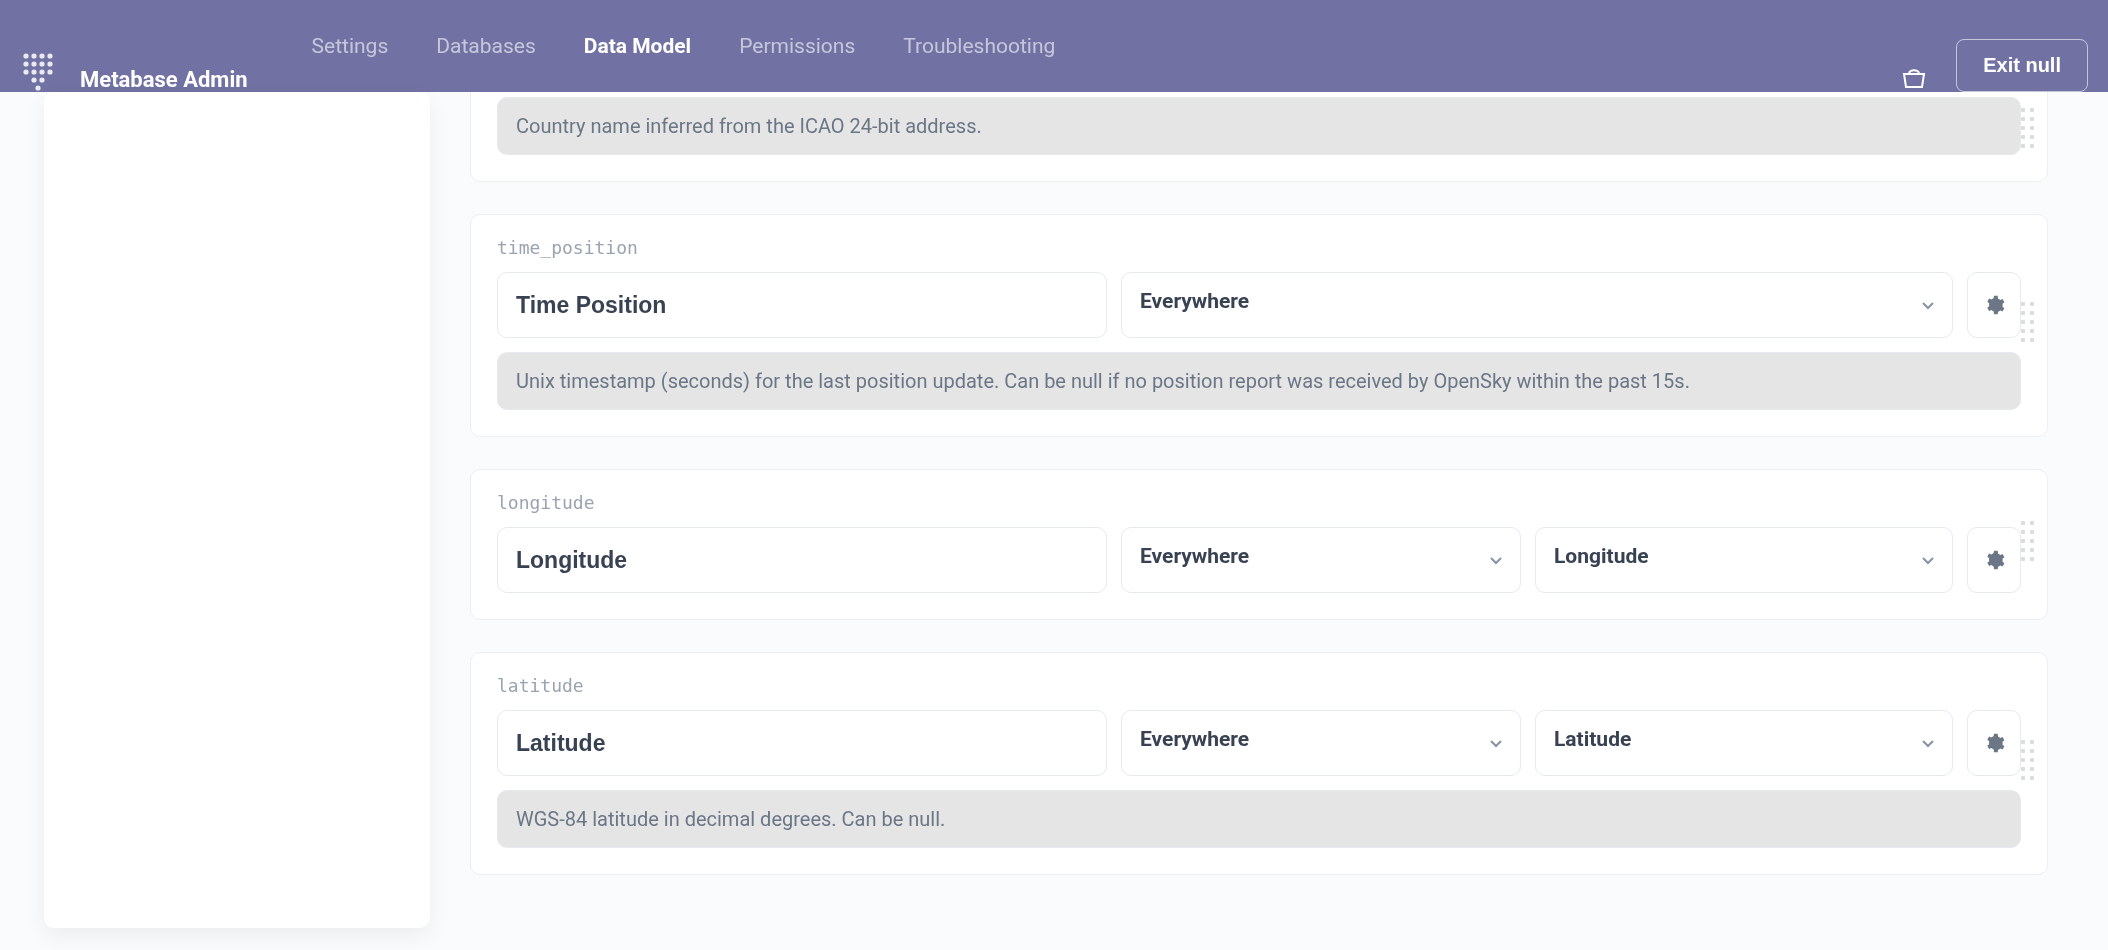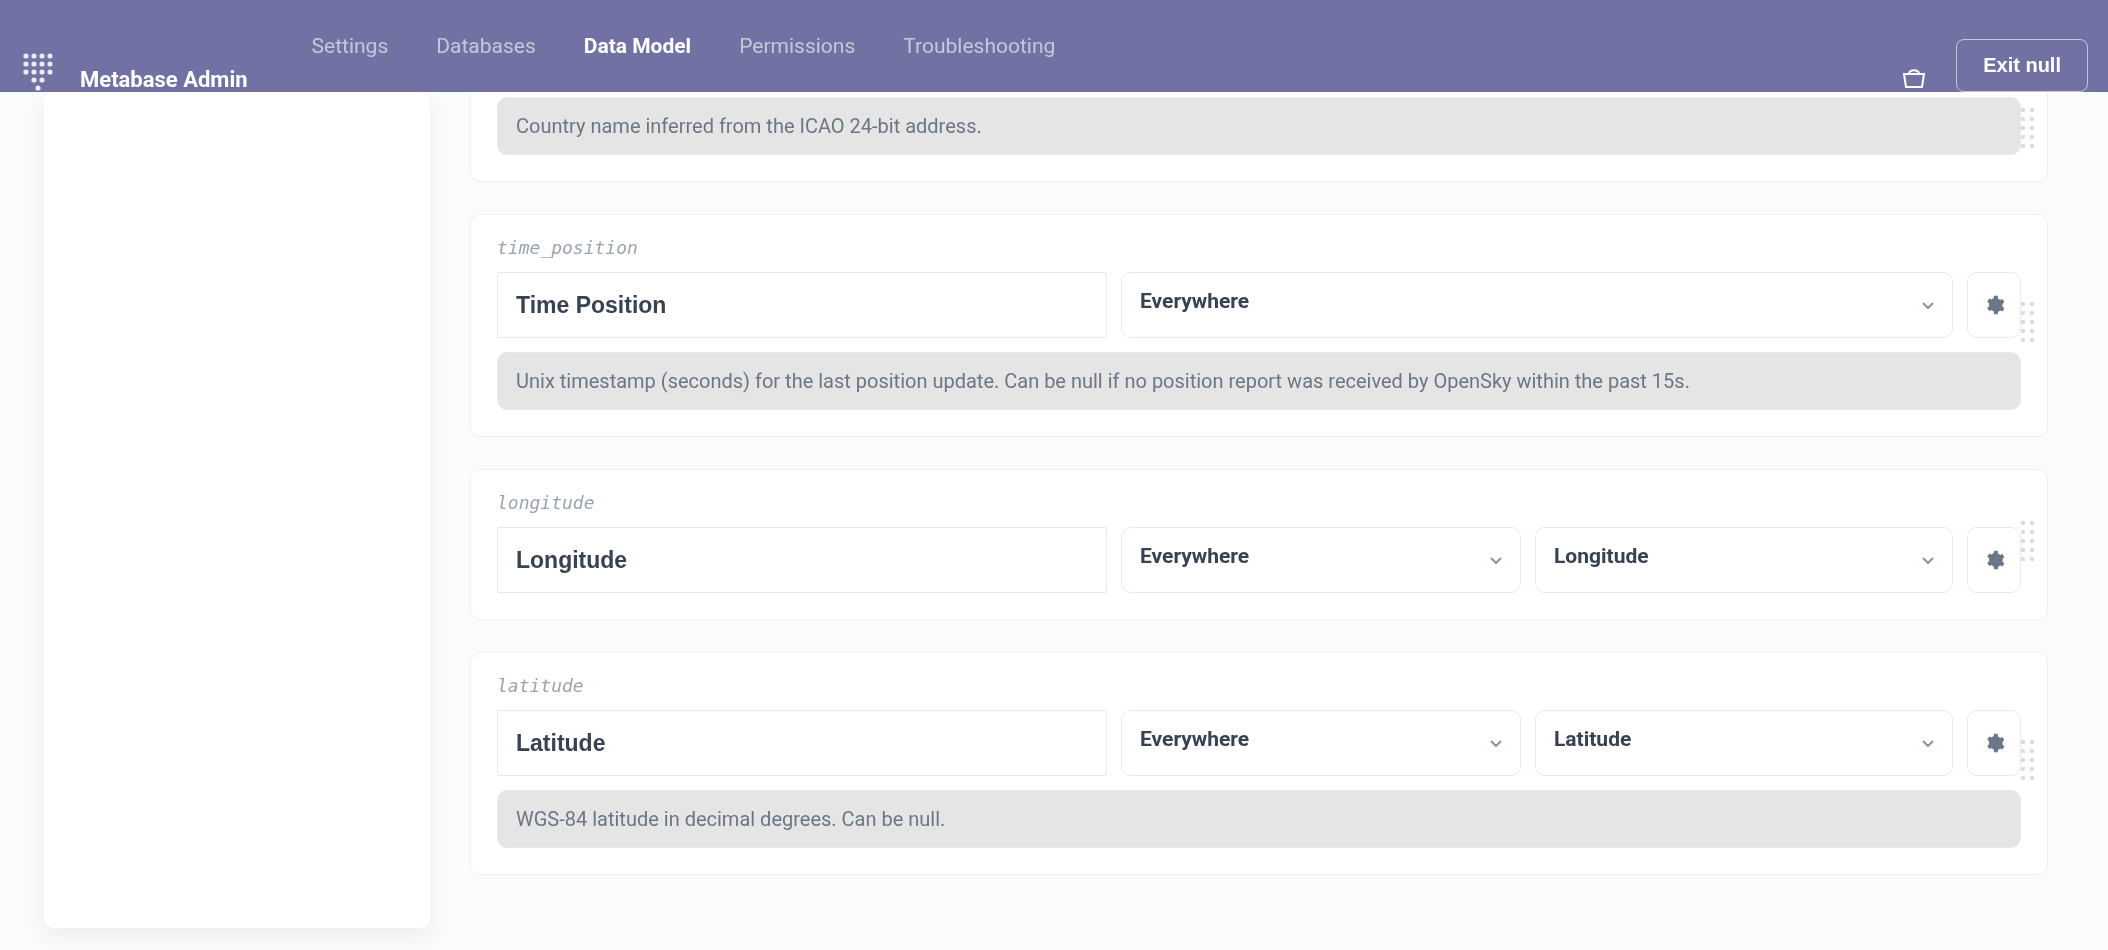--- a/index.html
+++ b/index.html
@@ -100,31 +100,30 @@
   grid-auto-rows: 4px;
   gap: 5px 5px;
   cursor: grab;
 }
 .drag-handle span { background: #d9dde2; border-radius: 1px; display: block; }
 .col-name {
   font-family: "SFMono-Regular", Menlo, Consolas, monospace;
   font-size: 18px;
   color: #9aa3b0;
   margin-bottom: 14px;
-  font-style: italic;
 }
 .row1 {
   display: flex;
   gap: 14px;
   align-items: stretch;
 }
 .name-input {
   flex: 0 0 610px;
   border: 1px solid #e6eaee;
-  border-radius: 2px;
+  border-radius: 10px;
   padding: 16px 18px;
   font-size: 23px;
   font-weight: 700;
   color: #384252;
   background: #fff;
 }
 .select {
   flex: 1;
   border: 1px solid #e6eaee;
   border-radius: 10px;

